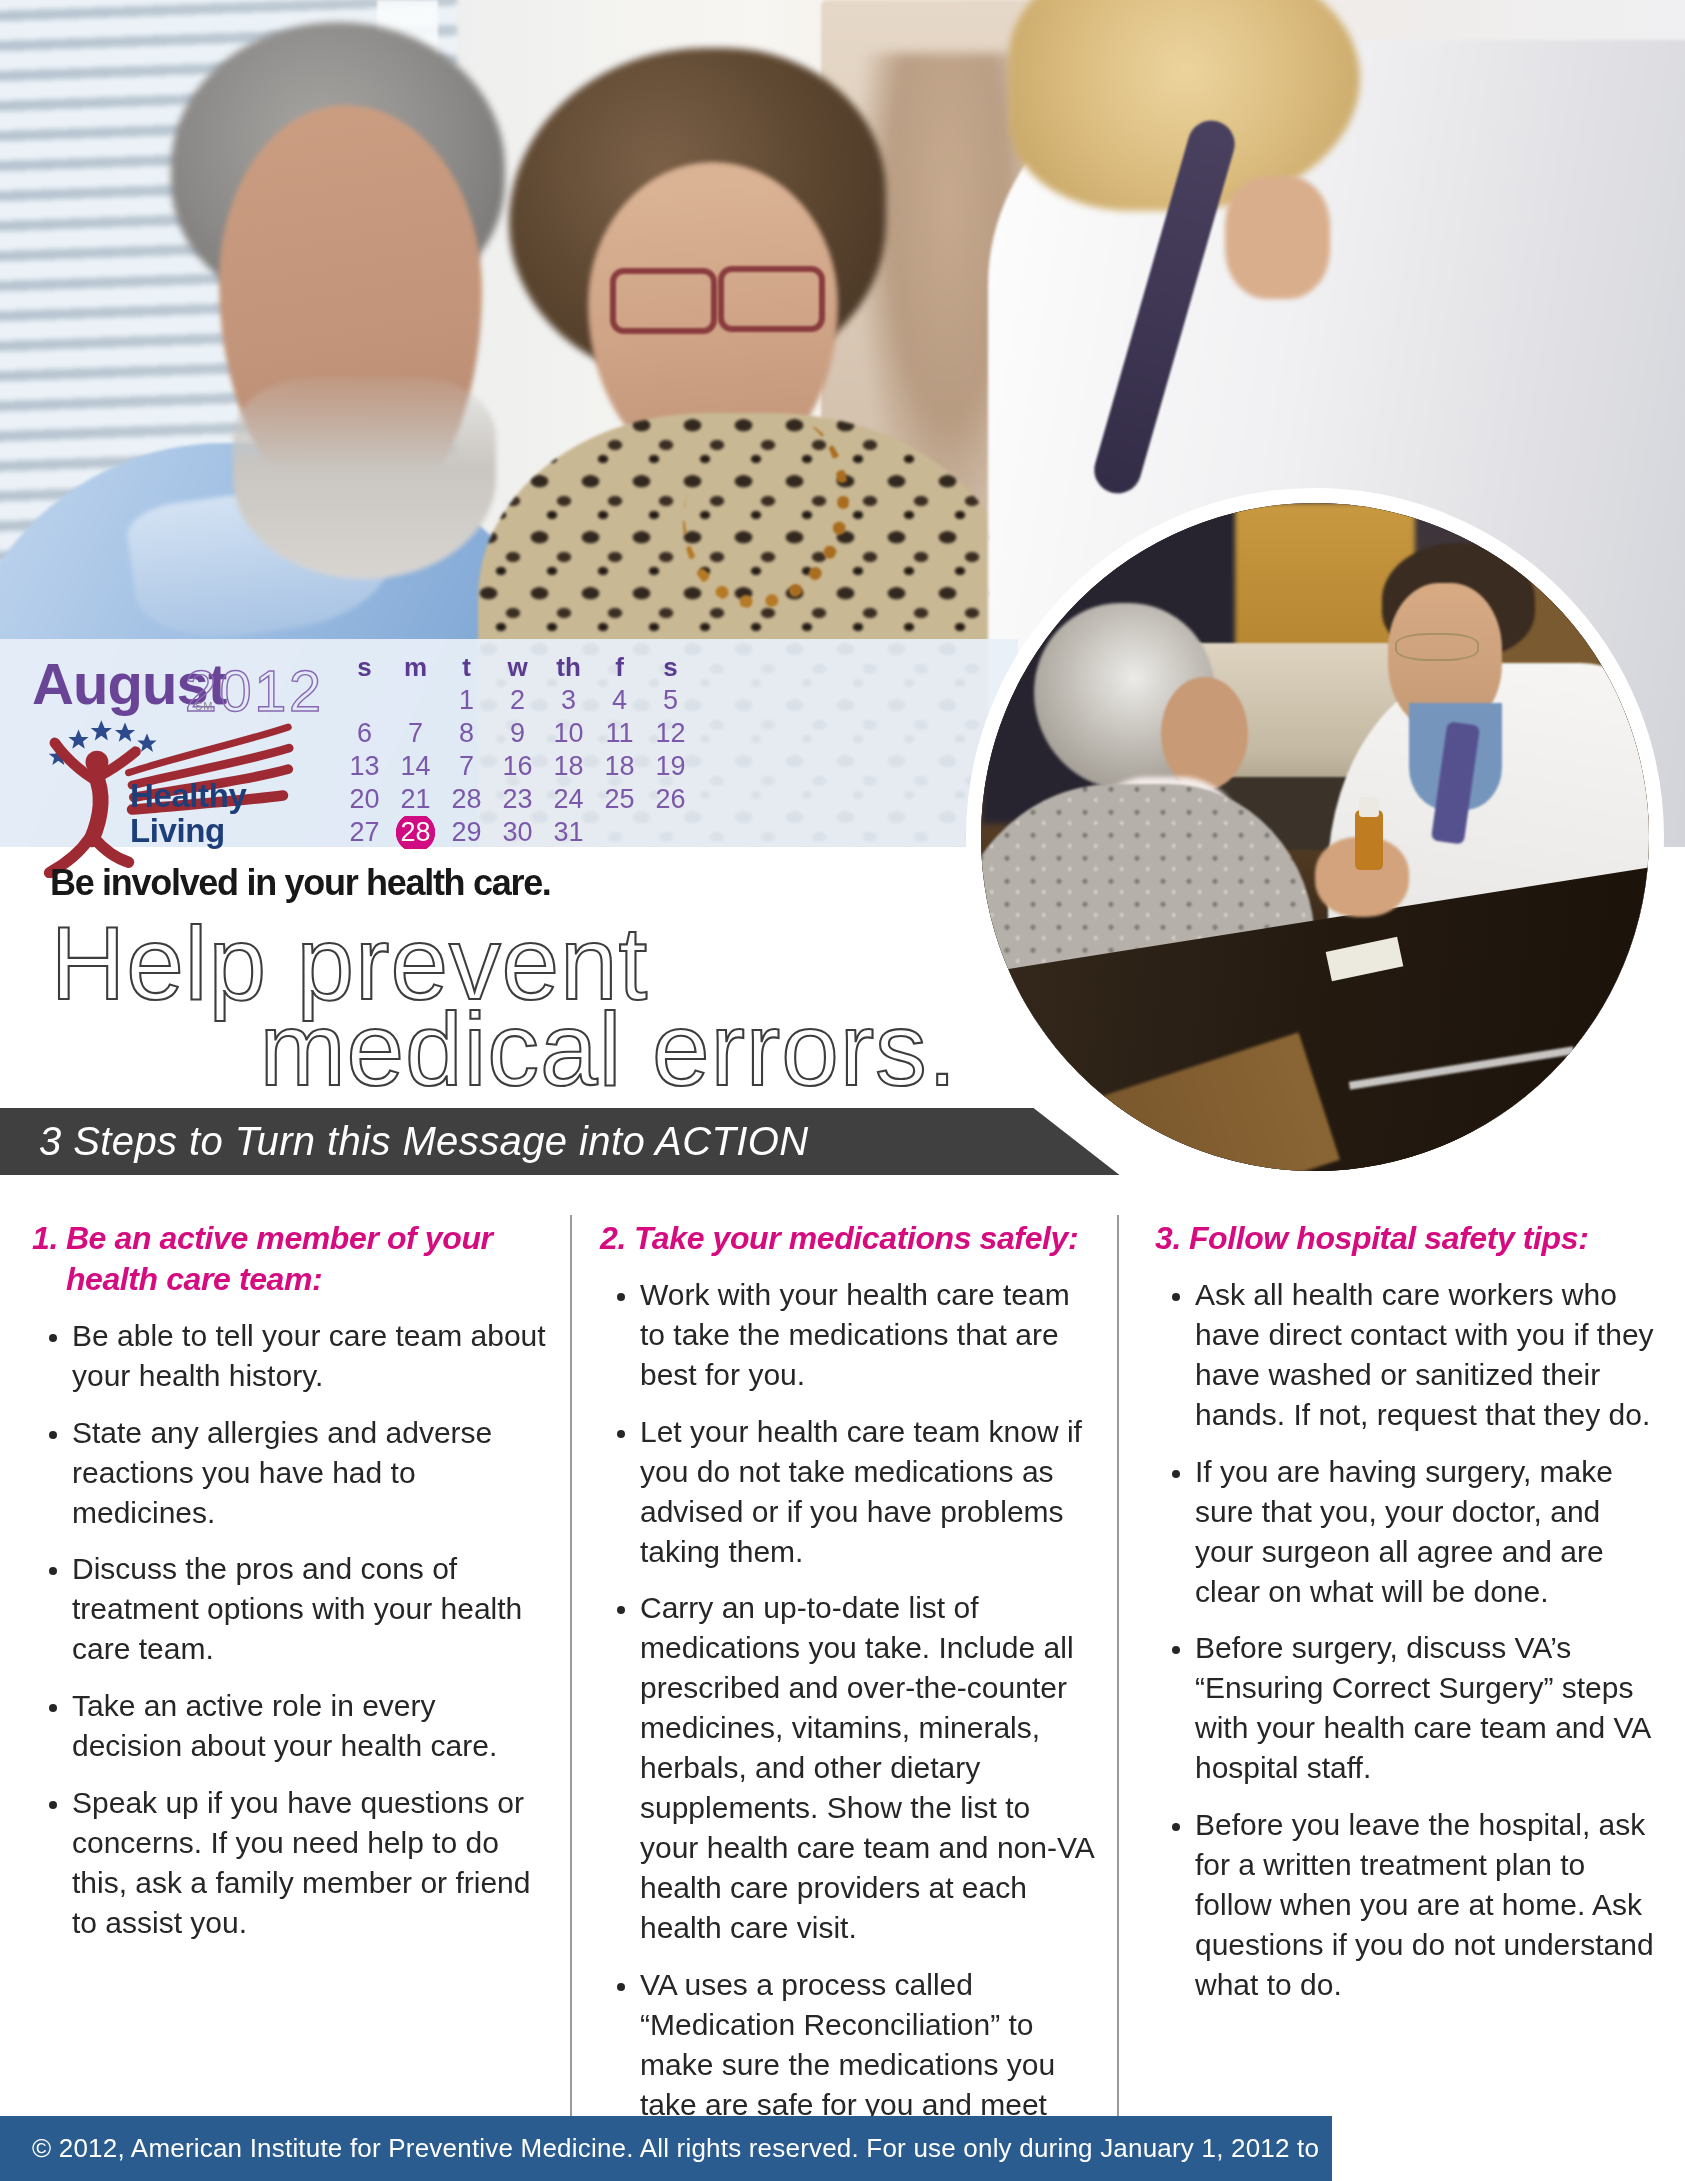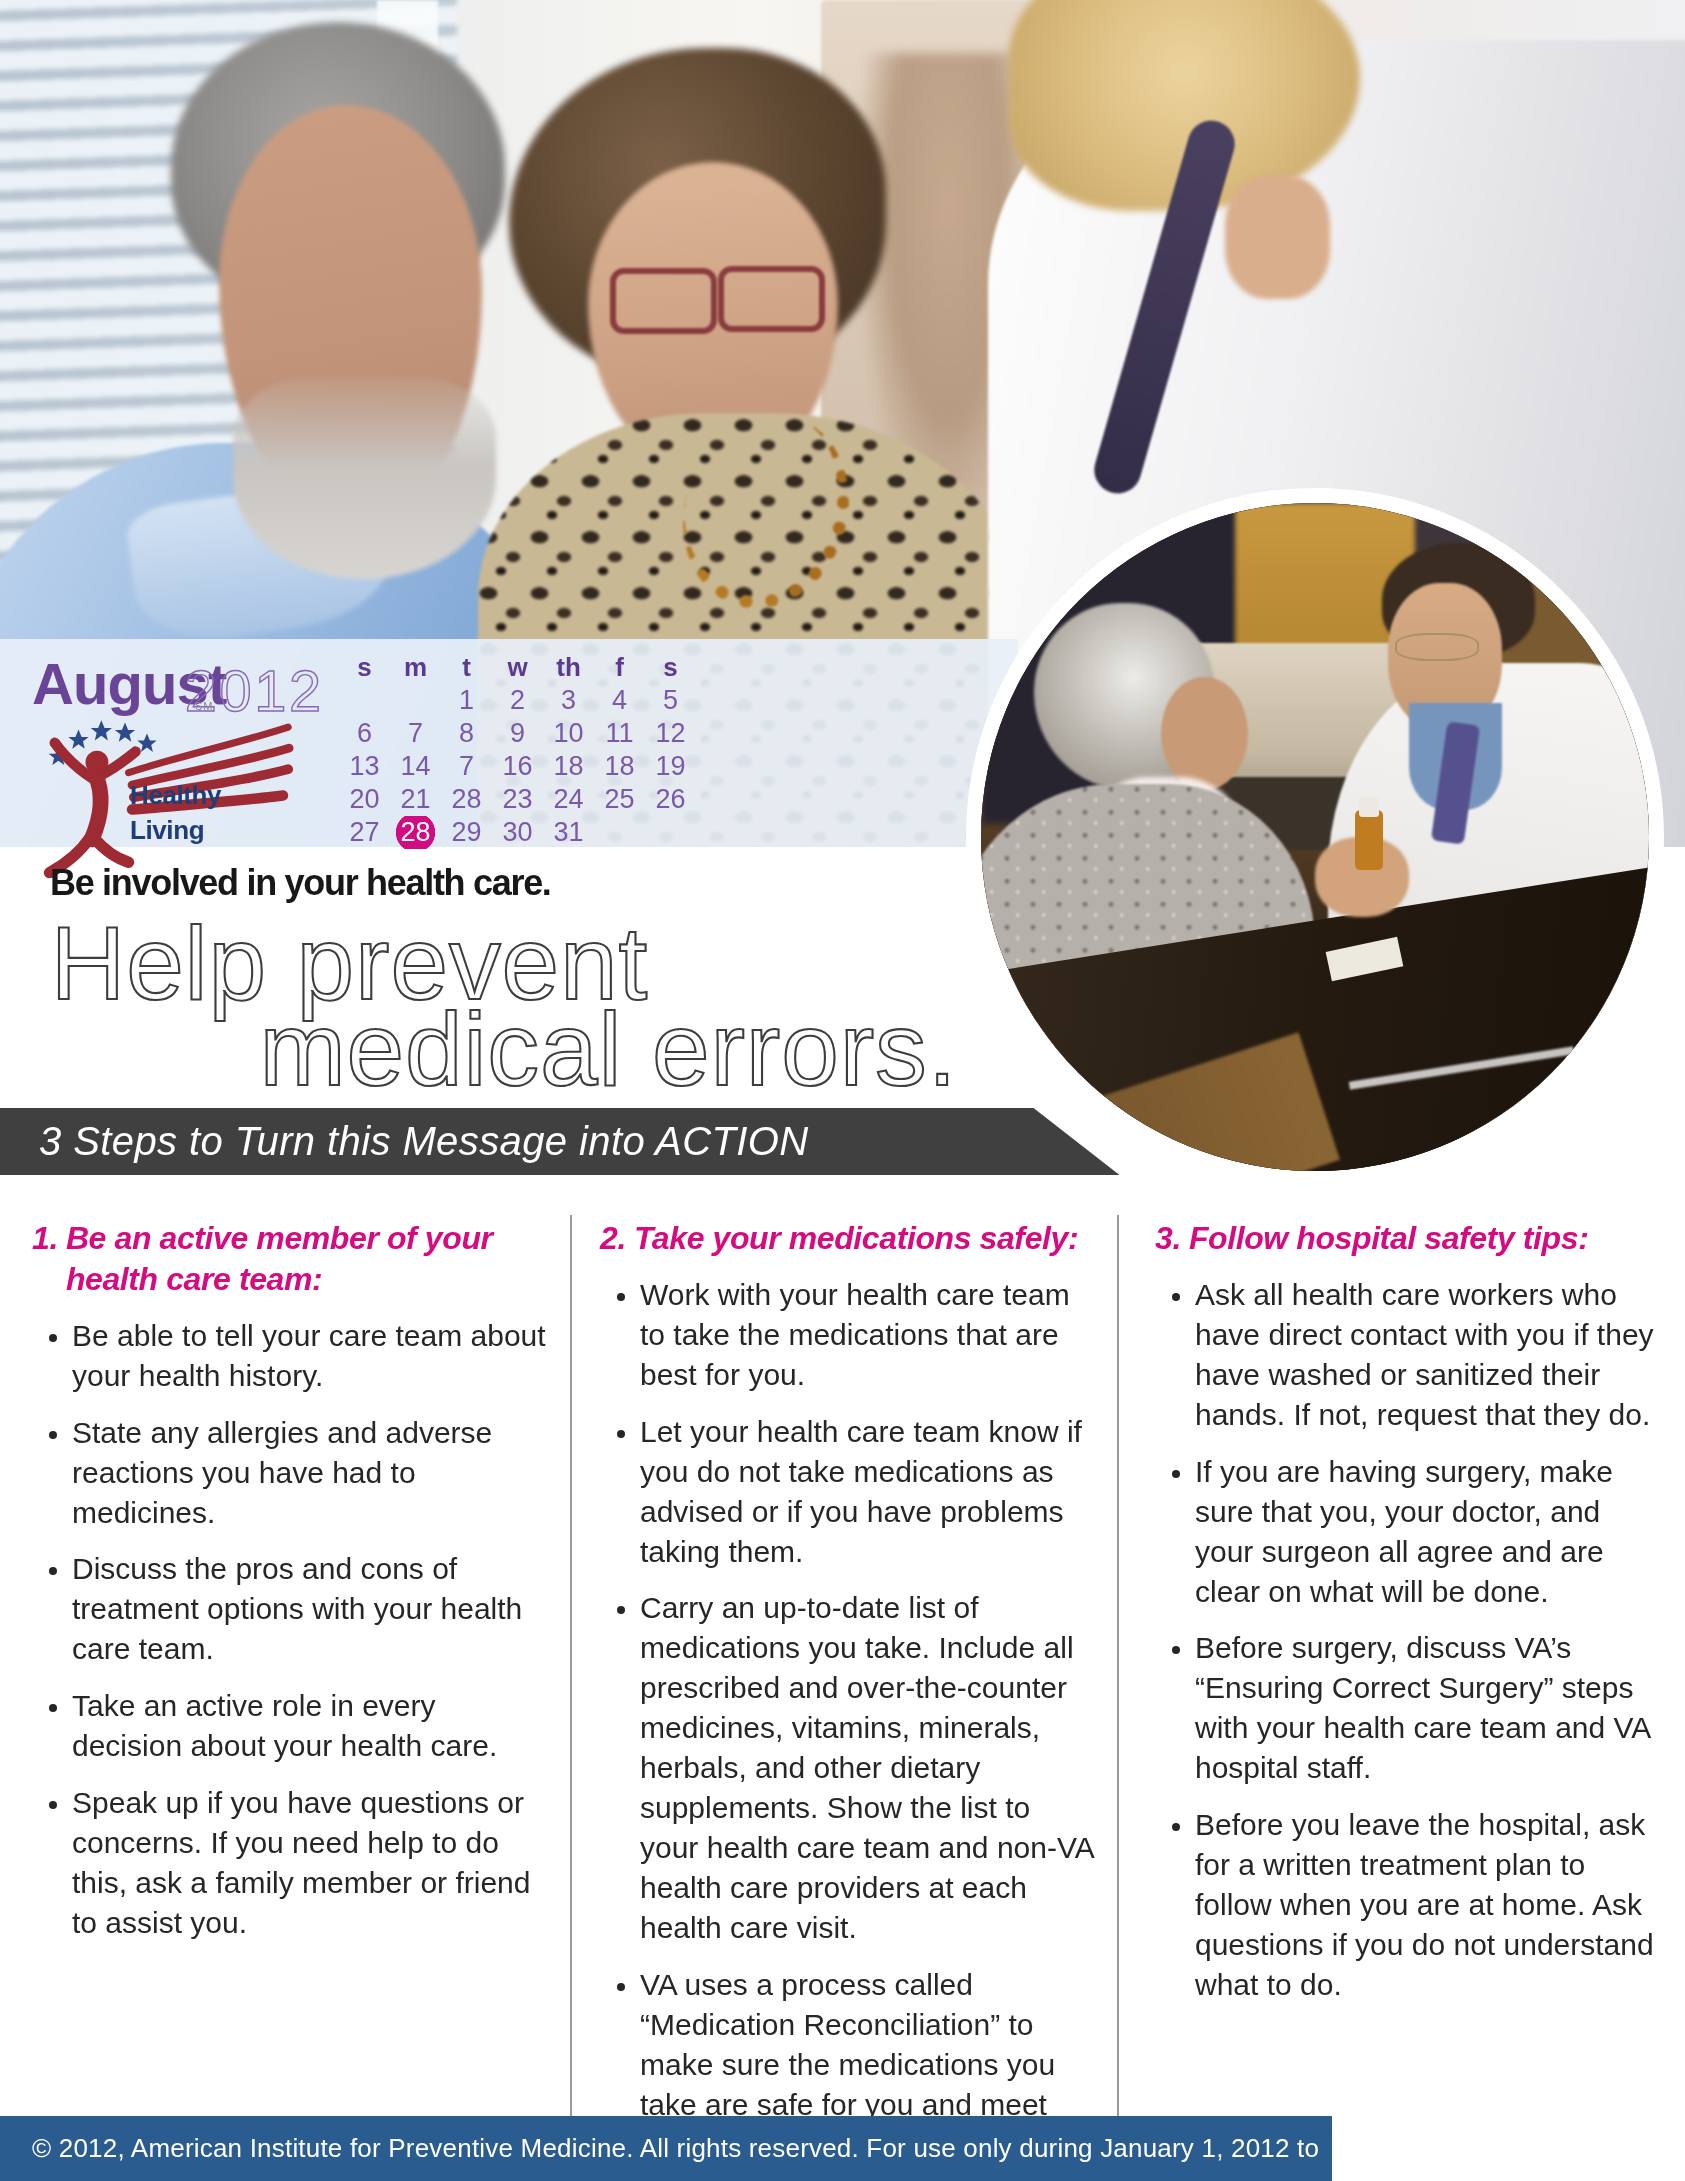--- a/index.html
+++ b/index.html
@@ -59,21 +59,21 @@
   .h-stetho { left:1141px; top:114px; width:47px; height:386px; border-radius:24.6px; transform:rotate(16deg);
     background:linear-gradient(180deg,#4a4160,#342d47); filter:blur(0.9px); }
 
   
   #calendar-band { left:0; top:639px; width:1018px; height:208px; z-index:3;
     background:rgba(231,239,247,.93); }
   #month-title { left:32px; top:10.5px; font-size:58px; font-weight:bold; letter-spacing:-0.9px; color:#6a4496; }
   #year-svg { left:181px; top:16px; }
   #trademark { left:195px; top:61px; font-size:11px; color:#8d8494; letter-spacing:0.9px; }
   #logo-mark { left:24.6px; top:81px; }
-  #logo-text { left:130px; top:139px; font-size:26px; line-height:35px; font-weight:bold; color:#1d3e78; letter-spacing:-0.4px; }
+  #logo-text { left:130px; top:139px; font-size:33px; line-height:35px; font-weight:bold; color:#1d3e78; letter-spacing:-0.4px; }
   .cal-grid { left:339px; top:12.3px; display:grid; grid-template-columns:repeat(7,51px); grid-auto-rows:33px; }
   .cal-head { font-weight:bold; color:#5b3a92; font-size:26px; display:flex; align-items:center; justify-content:center; }
   .cal-cell { color:#7b58a9; font-size:27px; display:flex; align-items:center; justify-content:center; }
   .cal-cell.hl { background:radial-gradient(circle at 50% 50%, #d10b82 19.3px, rgba(0,0,0,0) 20px); color:#ffffff; }
 
   
   #kicker { left:50px; top:862px; z-index:3; font-size:36px; font-weight:bold; color:#181818; letter-spacing:-1.3px; }
   #headline-svg { left:17.6px; top:897px; z-index:3; }
 
   

